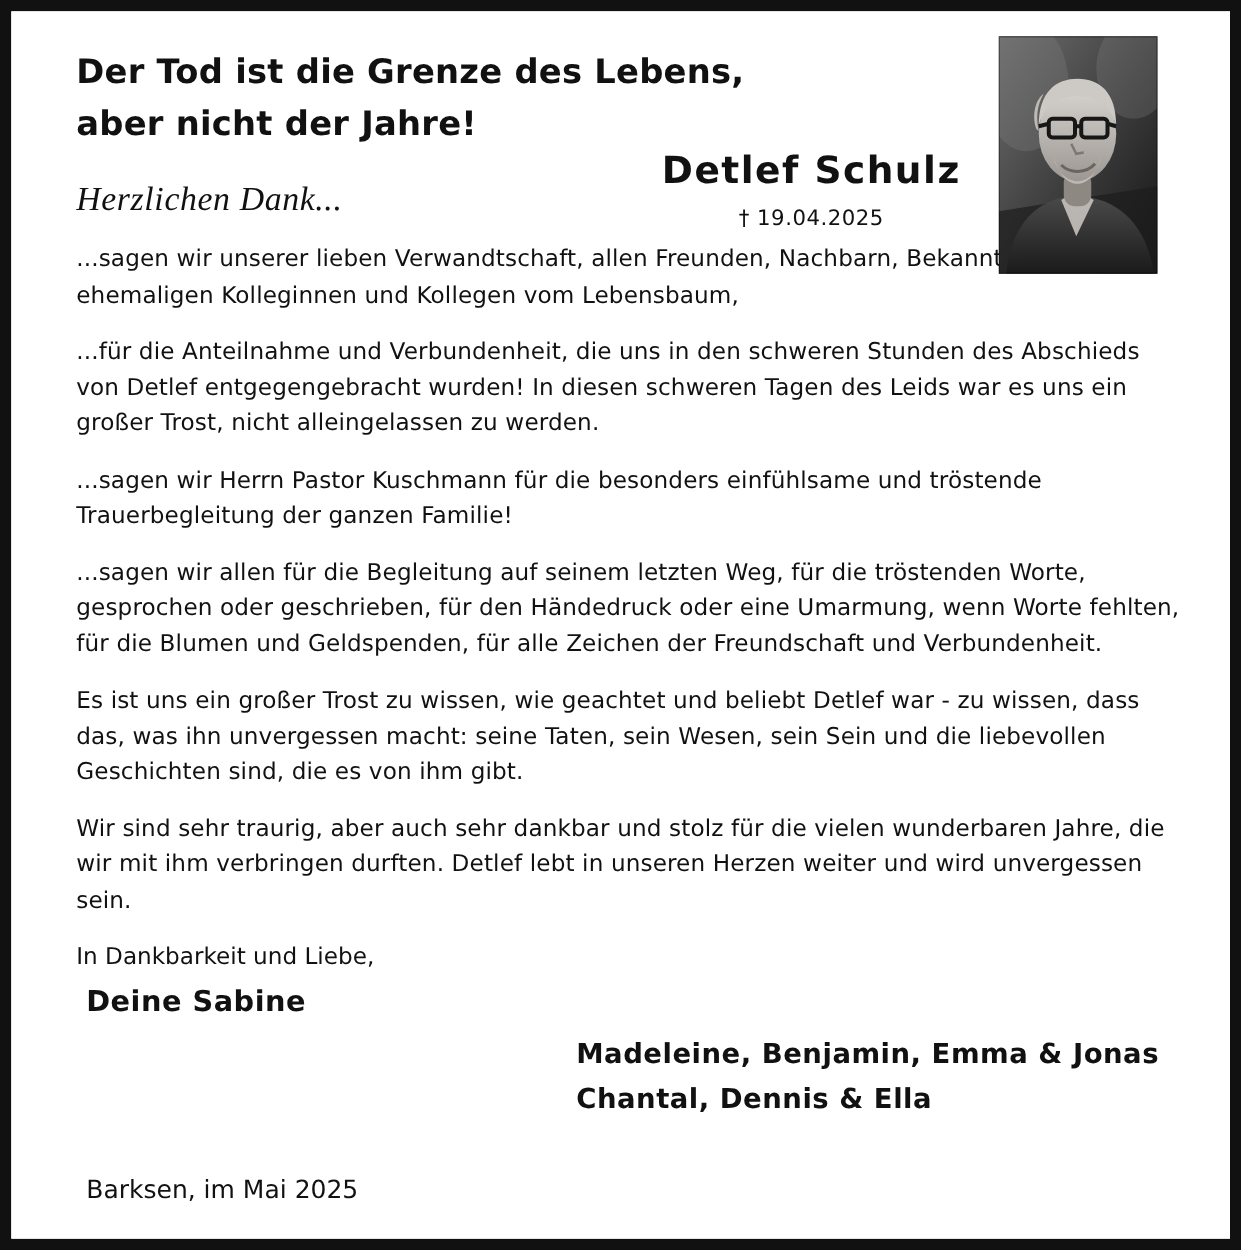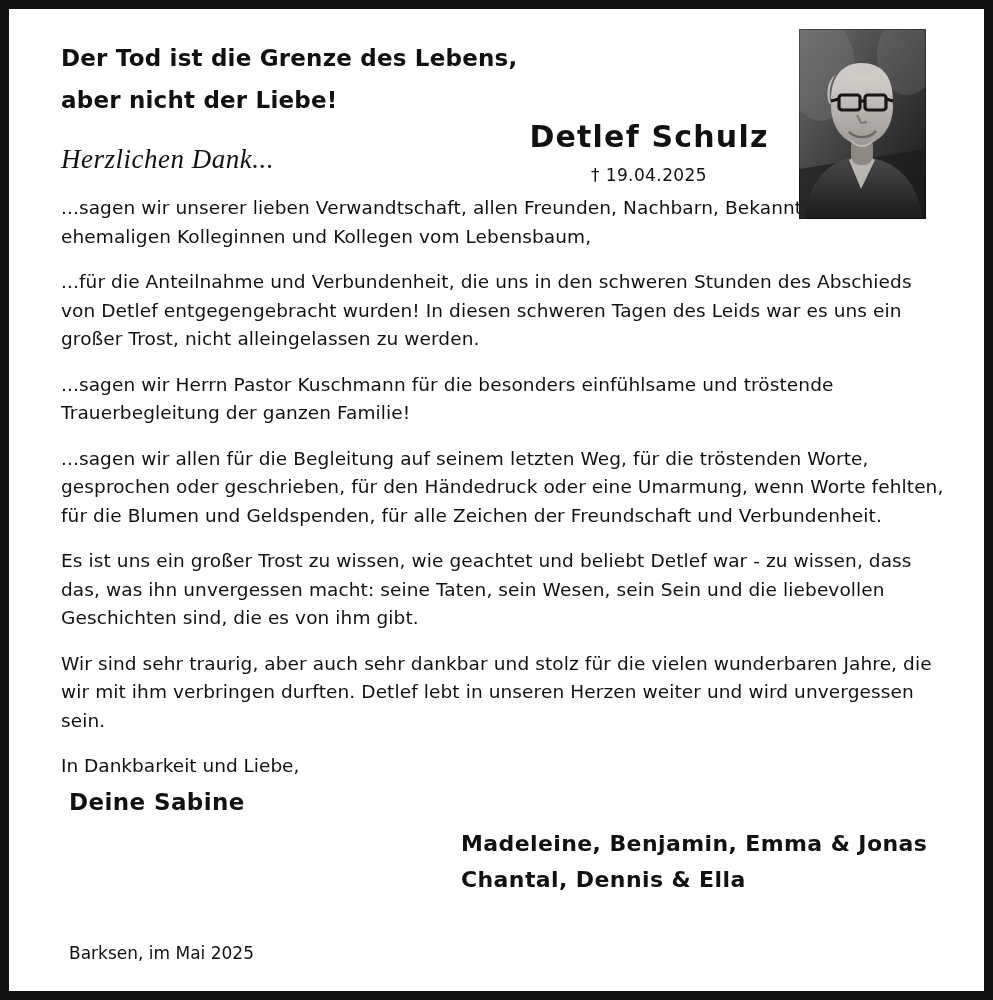--- a/index.html
+++ b/index.html
@@ -36,21 +36,21 @@
     width: 127px;
     height: 190px;
     background: #2b2b2b;
     overflow: hidden;
   }
   .photo svg { display: block; }
 
   
   .motto {
     font-weight: bold;
-    font-size: 23px;
+    font-size: 27px;
     line-height: 42px;
     color: #111;
     letter-spacing: 0.2px;
   }
   .thanks {
     font-family: Liberation Serif, serif;
     font-style: italic;
     font-size: 27px;
     color: #111;
     margin-top: 23px;
@@ -117,21 +117,21 @@
     font-size: 22px;
     line-height: 36px;
     letter-spacing: 0.4px;
     color: #111;
     margin-top: 41px;
   }
   .place-date {
     position: absolute;
     left: 60px;
     bottom: 28px;
-    font-size: 17px;
+    font-size: 20px;
     color: #111;
   }
 </style>
 </head>
 <body>
 
 <div class="page">
   <div class="inner">
 
     <div class="photo">
@@ -177,21 +177,21 @@
 
         <path d="M58 86 L62 94 L68 93" stroke="#7d7874" stroke-width="2" fill="none"></path>
         <path d="M50 103 C57 110 70 110 77 102" stroke="#6a6561" stroke-width="2.4" fill="none"></path>
         <path d="M44 96 C46 108 54 116 63 116 C72 116 80 108 82 96 C78 112 70 118 63 118 C56 118 48 112 44 96 Z" fill="#e6e3df" opacity="0.55"></path>
 
         <rect x="0" y="0" width="127" height="190" fill="none" stroke="#000" stroke-width="2" opacity="0.35"></rect>
       </svg>
     </div>
 
     <div class="motto">Der Tod ist die Grenze des Lebens,</div>
-    <div class="motto">aber nicht der Liebe!</div>
+    <div class="motto">aber nicht der Jahre!</div>
 
     <div class="thanks">Herzlichen Dank...</div>
 
     <div class="name-block">
       <div class="deceased-name">Detlef  Schulz</div>
       <div class="death-date">† 19.04.2025</div>
     </div>
 
     <div class="body">
       <p class="para">...sagen wir unserer lieben Verwandtschaft, allen Freunden, Nachbarn, Bekannten und ehemaligen Kolleginnen und Kollegen vom Lebensbaum,</p>

